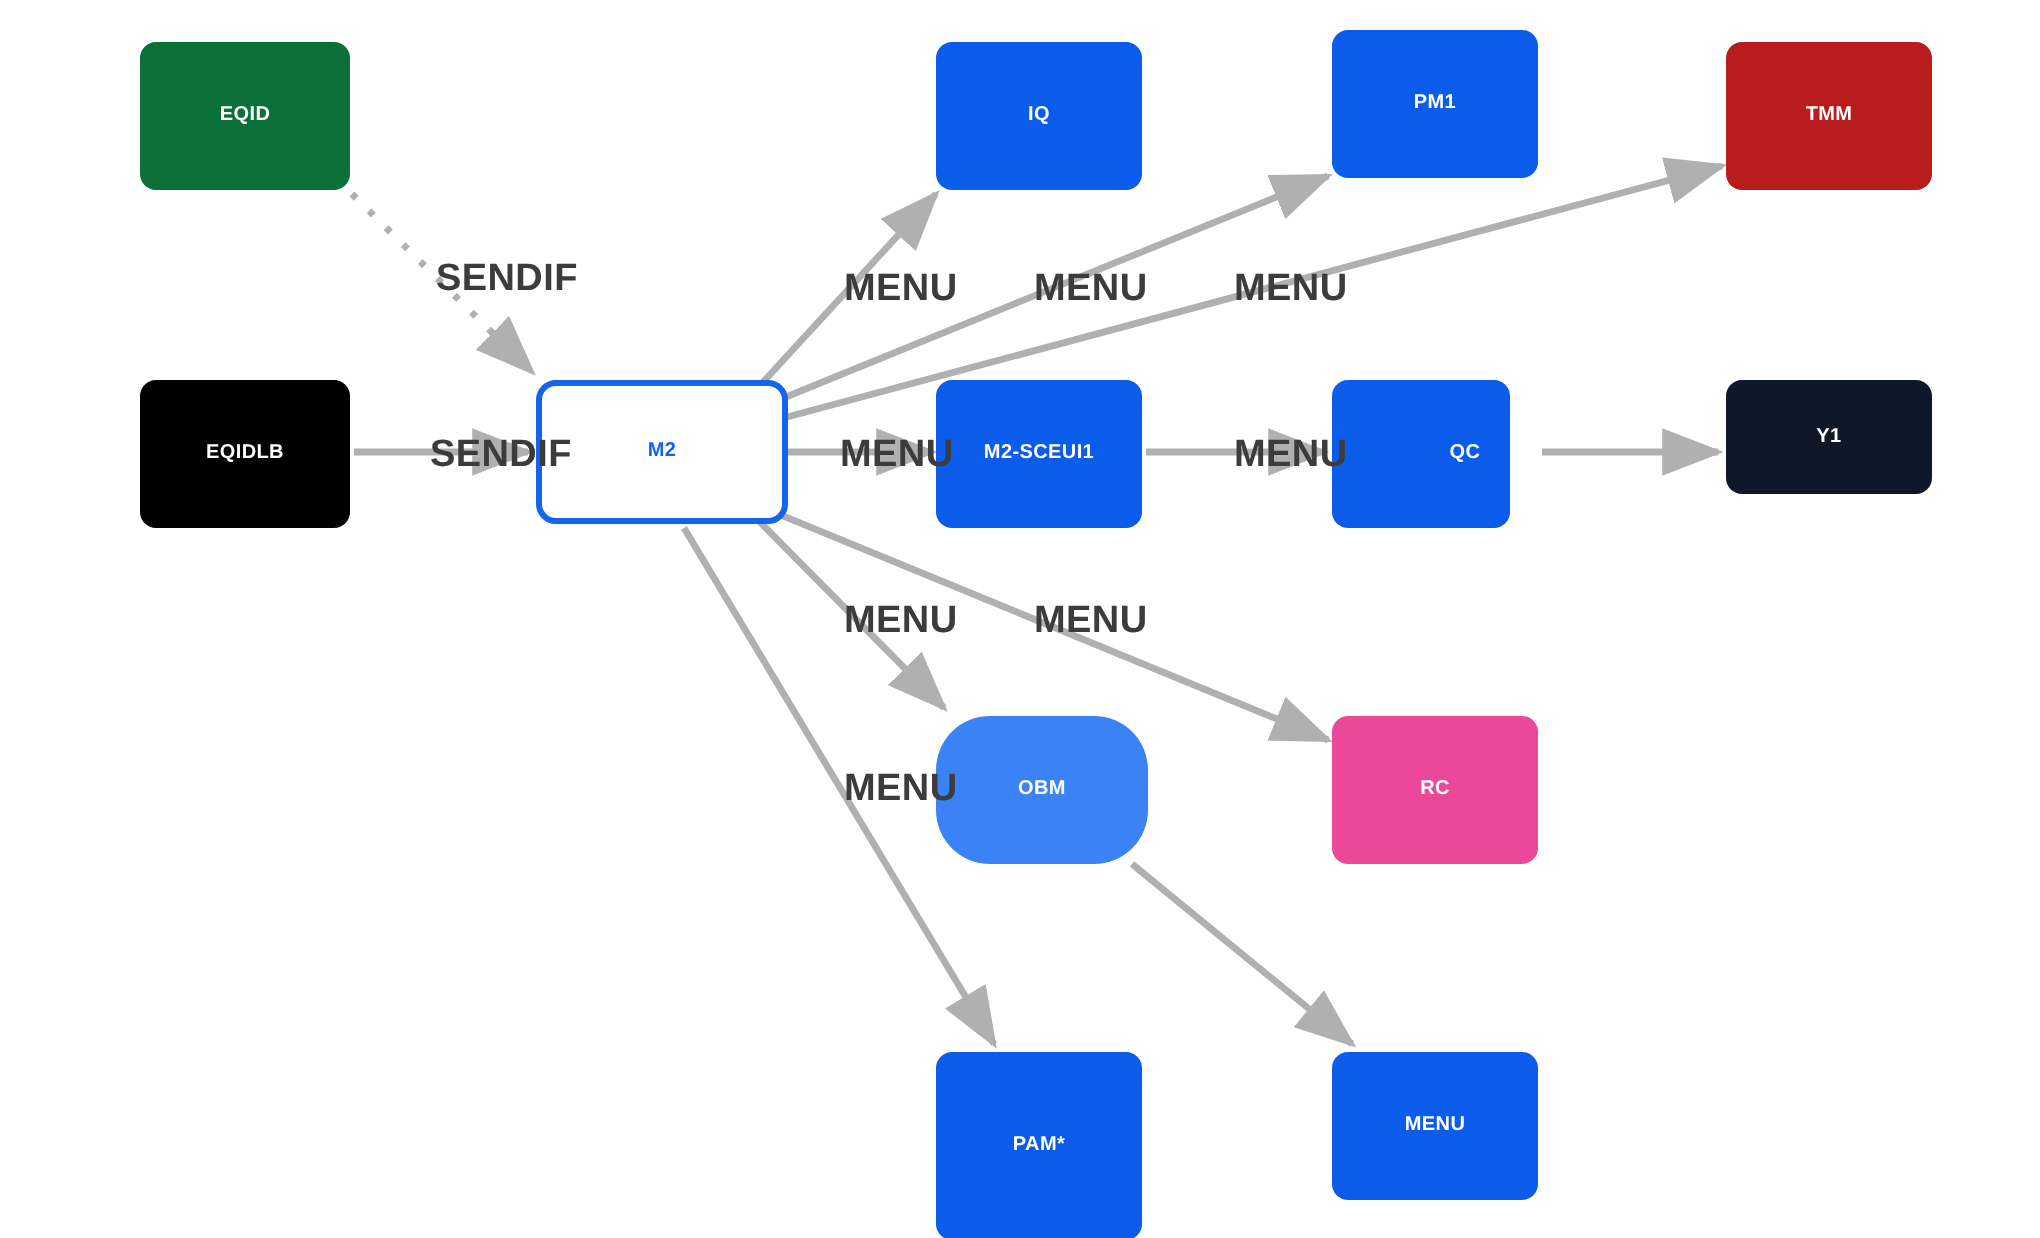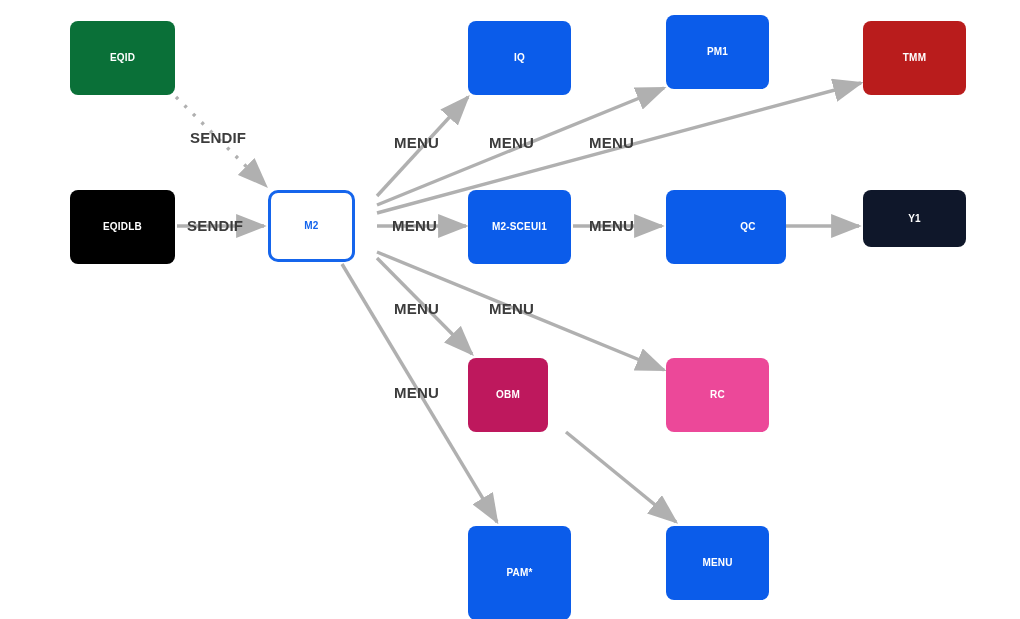--- a/index.html
+++ b/index.html
@@ -52,26 +52,27 @@
   }
   .node.outline {
     background: #ffffff;
     color: #1565ec;
     border: 3px solid #1565ec;
     border-radius: 10px;
   }
   .edge-label {
     position: absolute;
     font-family: "Liberation Sans", sans-serif;
-    font-size: 15px;
+    font-size: 19px;
     font-weight: bold;
     color: #3c3c3c;
     white-space: nowrap;
     user-select: none;
     letter-spacing: 0.2px;
+    margin-left: 28px;
   }
 </style>
 </head>
 <body>
 
 <div id="canvas" style="background: rgb(255, 255, 255);">
 
   <svg id="edge-layer" viewBox="0 0 1020 619" xmlns="http://www.w3.org/2000/svg">
     <defs>
       <marker id="arrowhead" markerWidth="9" markerHeight="7" refX="8.2" refY="3.5" orient="auto" markerUnits="strokeWidth">
@@ -90,27 +91,27 @@
         <line x1="342" y1="264" x2="497" y2="522" stroke="#b0b0b0" stroke-width="3.4" stroke-linecap="butt" marker-end="url(#arrowhead)"></line>
         <line x1="573" y1="226" x2="662" y2="226" stroke="#b0b0b0" stroke-width="3.4" stroke-linecap="butt" marker-end="url(#arrowhead)"></line>
         <line x1="771" y1="226" x2="859" y2="226" stroke="#b0b0b0" stroke-width="3.4" stroke-linecap="butt" marker-end="url(#arrowhead)"></line>
         <line x1="566" y1="432" x2="676" y2="522" stroke="#b0b0b0" stroke-width="3.4" stroke-linecap="butt" marker-end="url(#arrowhead)"></line>
       </g>
   </svg>
 
   <div id="nodes-group">
       <div class="node green" style="left: 70px; top: 21px; width: 105px; height: 74px; background: rgb(10, 112, 56);">EQID</div>
       <div class="node green" style="left: 70px; top: 190px; width: 105px; height: 74px; background: #000000;">EQIDLB</div>
-      <div class="node outline" style="left: 268px; top: 190px; width: 87px; height: 72px; border-color: rgb(21, 101, 236); color: rgb(21, 101, 236);">M2</div>
+      <div class="node outline" style="left: 268px; top: 190px; width: 126px; height: 72px; border-color: rgb(21, 101, 236); color: rgb(21, 101, 236);">M2</div>
       <div class="node blue" style="left: 468px; top: 21px; width: 103px; height: 74px; background: rgb(11, 92, 234);">IQ</div>
       <div class="node blue" style="left: 468px; top: 190px; width: 103px; height: 74px; background: rgb(11, 92, 234);">M2-SCEUI1</div>
-      <div class="node blue" style="left: 468px; top: 358px; width: 80px; height: 74px; background: #be185d;">OBM</div>
+      <div class="node blue" style="left: 468px; top: 358px; width: 106px; height: 74px; background: #3b82f6; border-radius: 27px;">OBM</div>
       <div class="node blue" style="left: 468px; top: 526px; width: 103px; height: 94px; background: rgb(11, 92, 234);">PAM*</div>
       <div class="node blue" style="left: 666px; top: 15px; width: 103px; height: 74px; background: rgb(11, 92, 234);">PM1</div>
-      <div class="node blue" style="left: 666px; top: 190px; width: 120px; height: 74px; background: rgb(11, 92, 234); padding-left: 44px;">QC</div>
+      <div class="node blue" style="left: 666px; top: 190px; width: 89px; height: 74px; background: rgb(11, 92, 234); padding-left: 44px;">QC</div>
       <div class="node green" style="left: 666px; top: 358px; width: 103px; height: 74px; background: #ec4899;">RC</div>
       <div class="node blue" style="left: 666px; top: 526px; width: 103px; height: 74px; background: rgb(11, 92, 234);">MENU</div>
       <div class="node blue" style="left: 863px; top: 21px; width: 103px; height: 74px; background: #b91c1c;">TMM</div>
       <div class="node blue" style="left: 863px; top: 190px; width: 103px; height: 57px; background: #0f172a;">Y1</div>
     </div>
   <div id="labels-group">
       <div class="edge-label" style="left: 190px; top: 129px; color: rgb(60, 60, 60);">SENDIF</div>
       <div class="edge-label" style="left: 187px; top: 217px; color: rgb(60, 60, 60);">SENDIF</div>
       <div class="edge-label" style="left: 394px; top: 134px; color: rgb(60, 60, 60);">MENU</div>
       <div class="edge-label" style="left: 489px; top: 134px; color: rgb(60, 60, 60);">MENU</div>

